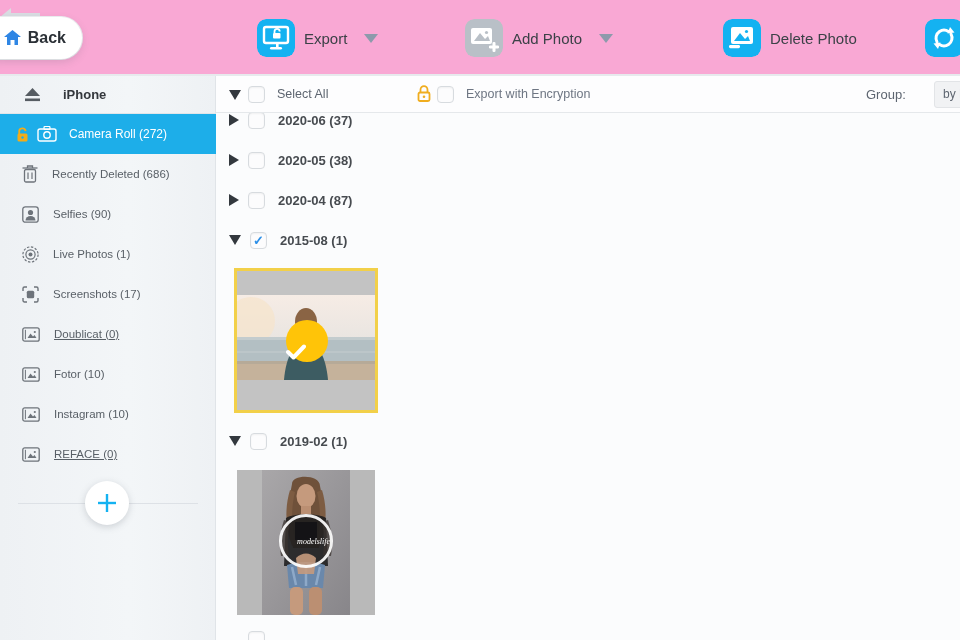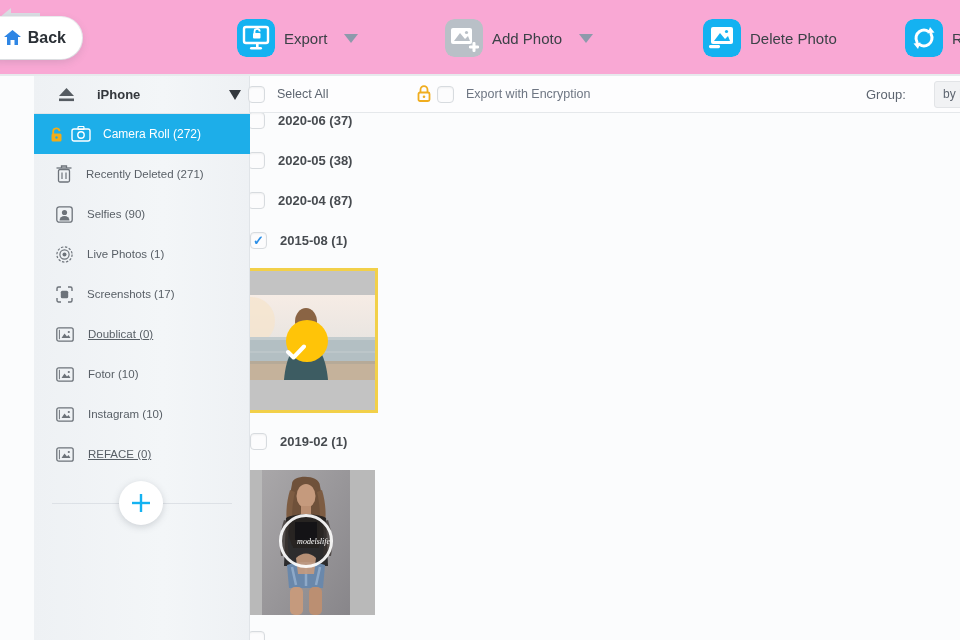--- a/index.html
+++ b/index.html
@@ -7,29 +7,29 @@
   body { font-family:"Liberation Sans", sans-serif; background:#fff; }
   .screen { position:relative; width:960px; height:640px; overflow:hidden; background:#fbfcfd; }
 
   
   .topbar { position:absolute; left:0; top:0; width:960px; height:76px; background:#f9a8d4; border-bottom:2px solid #e7eaed; z-index:5; }
   .back-tail { position:absolute; left:0; top:8px; }
   .back-btn { position:absolute; left:-20px; top:17px; height:42px; width:102px; background:#fff;
     border-radius:22px; box-shadow:0 3px 8px rgba(80,90,100,.18), 0 0 0 1px #f0f2f4;
     display:flex; align-items:center; justify-content:flex-end; padding-right:16px; gap:7px; cursor:pointer; }
   .back-btn span { font-size:16px; font-weight:bold; color:#2b3036; }
-  .tb-btn { position:absolute; top:19px; display:flex; align-items:center; gap:9px; cursor:pointer; }
+  .tb-btn { position:absolute; top:19px; display:flex; align-items:center; gap:9px; cursor:pointer;margin-left:20px; }
   .tb-btn .lbl { font-size:15px; color:#3c4147; white-space:nowrap; }
   .tile { width:38px; height:38px; border-radius:9px; display:block; }
   .caret { width:0; height:0; border-left:7px solid transparent; border-right:7px solid transparent;
     border-top:9px solid #8d9aab; margin-left:8px; }
 
   
   .sidebar { position:absolute; left:0; top:76px; width:216px; height:564px;
-    background:linear-gradient(90deg,#eef1f4 0%, #f3f6f8 60%, #eef1f4 100%); border-right:1px solid #e0e4e8; z-index:4;margin-left:34px; }
+    background:linear-gradient(90deg,#eef1f4 0%, #f3f6f8 60%, #eef1f4 100%); border-right:1px solid #e0e4e8; z-index:4; }
   .device-row { position:absolute; left:0; top:0; width:216px; height:38px; display:flex; align-items:center;
     padding-left:24px; gap:22px; border-bottom:1px solid #e1e5e9; cursor:pointer; }
   .device-row span { font-size:13px; font-weight:bold; color:#33373c; }
   .side-item { position:absolute; left:0; width:216px; height:40px; display:flex; align-items:center;
     padding-left:22px; gap:14px; cursor:pointer; }
   .side-item .s-lbl { font-size:11.5px; color:#585f66; }
   .side-item.underlined .s-lbl { text-decoration:underline; }
   .side-item.selected { background:#1daee9; padding-left:16px; gap:8px; }
   .side-item.selected .s-lbl { color:#ffffff; font-size:12px; margin-left:4px; }
   .add-album { position:absolute; left:0; top:405px; width:216px; height:44px; }
@@ -158,21 +158,21 @@
     </div>
 
     <div class="side-item" style="top:78px">
       <svg width="16" height="18" viewBox="0 0 16 18">
         <rect x="2.5" y="4.5" width="11" height="12.5" rx="1.5" fill="none" stroke="#6d737a" stroke-width="1.3"></rect>
         <line x1="0.5" y1="3" x2="15.5" y2="3" stroke="#6d737a" stroke-width="1.3"></line>
         <path d="M5.5 3 v-2 h5 v2" fill="none" stroke="#6d737a" stroke-width="1.3"></path>
         <line x1="6" y1="7.5" x2="6" y2="14" stroke="#6d737a" stroke-width="1.2"></line>
         <line x1="10" y1="7.5" x2="10" y2="14" stroke="#6d737a" stroke-width="1.2"></line>
       </svg>
-      <span class="s-lbl">Recently Deleted (271)</span>
+      <span class="s-lbl">Recently Deleted (686)</span>
     </div>
 
     <div class="side-item" style="top:118px">
       <svg width="17" height="17" viewBox="0 0 17 17">
         <rect x="0.8" y="0.8" width="15.4" height="15.4" rx="2.5" fill="none" stroke="#6d737a" stroke-width="1.3"></rect>
         <circle cx="8.5" cy="6.5" r="2.6" fill="#6d737a"></circle>
         <path d="M3.5 14.5 a5 4.5 0 0 1 10 0 Z" fill="#6d737a"></path>
       </svg>
       <span class="s-lbl">Selfies (90)</span>
     </div>

